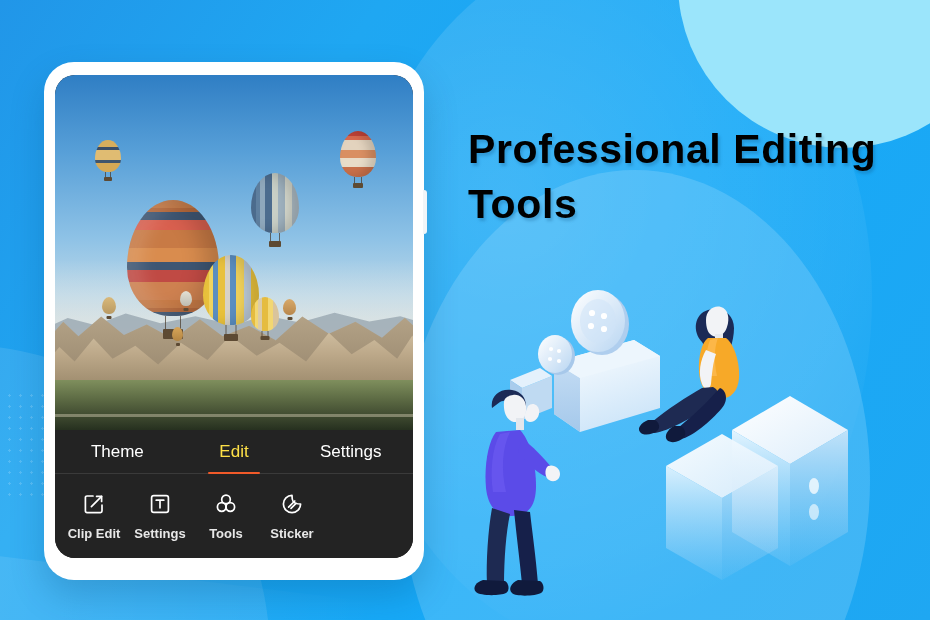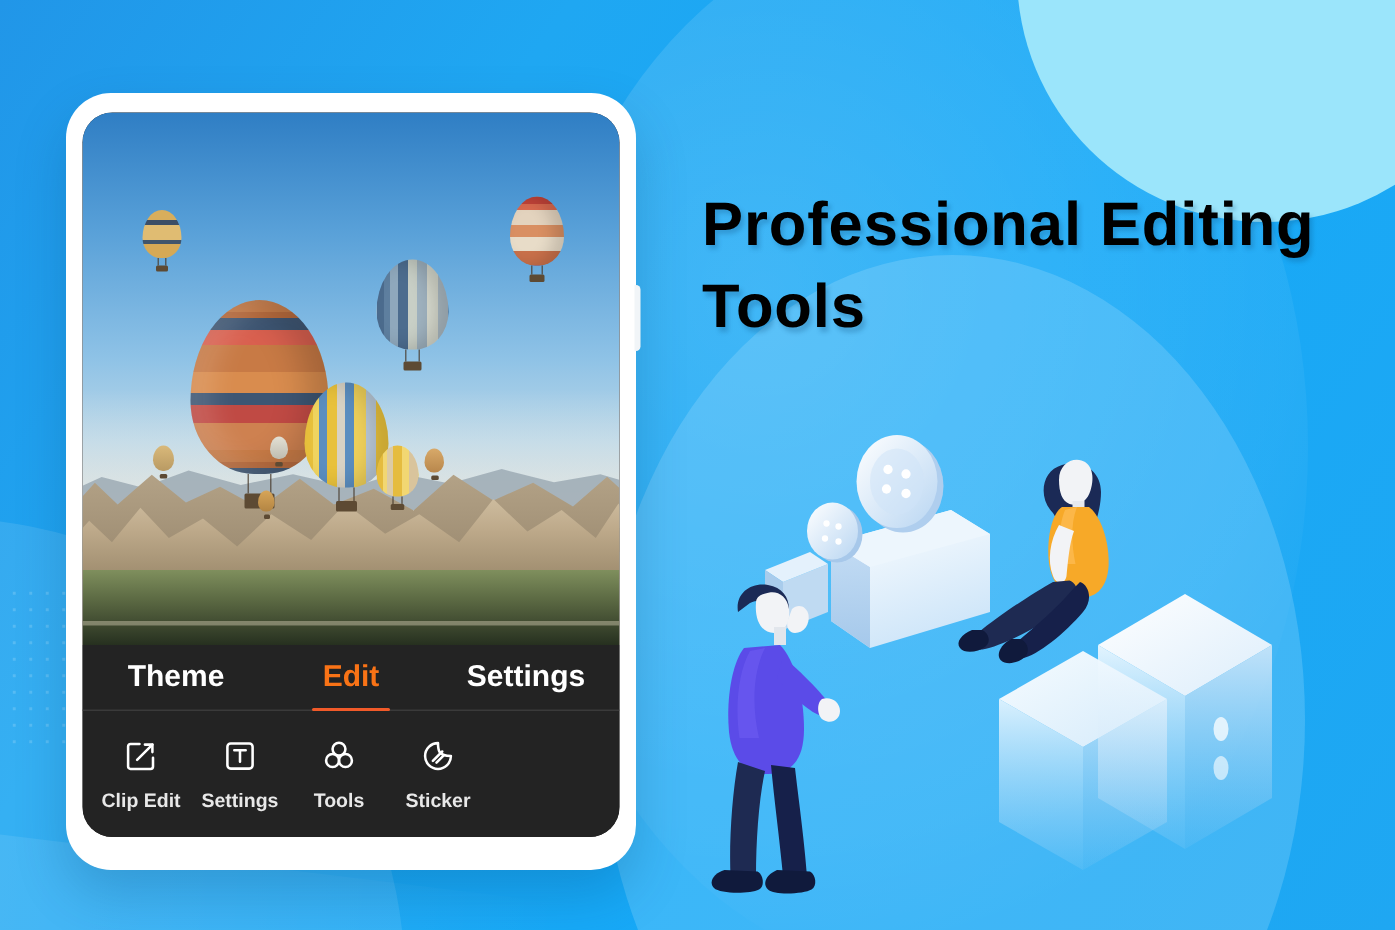--- a/index.html
+++ b/index.html
@@ -182,30 +182,30 @@
     display: flex;
     align-items: center;
     height: 44px;
     border-bottom: 1px solid #3a3a3a;
     padding: 0 4px;
   }
   .tab {
     flex: 1;
     text-align: center;
     color: #ffffff;
-    font-size: 20px;
-    font-weight: bold;
+    font-size: 17px;
+    font-weight: normal;
     position: relative;
     height: 100%;
     display: flex;
     align-items: center;
     justify-content: center;
     cursor: pointer;
   }
-  .tab.active { color: #f97316; }
+  .tab.active { color: #fde047; }
   .tab.active::after {
     content: "";
     position: absolute;
     bottom: -1px; left: 50%; transform: translateX(-50%);
     width: 52px; height: 2.5px;
     background: #F15A29;
     border-radius: 2px;
   }
 
   .tools {

